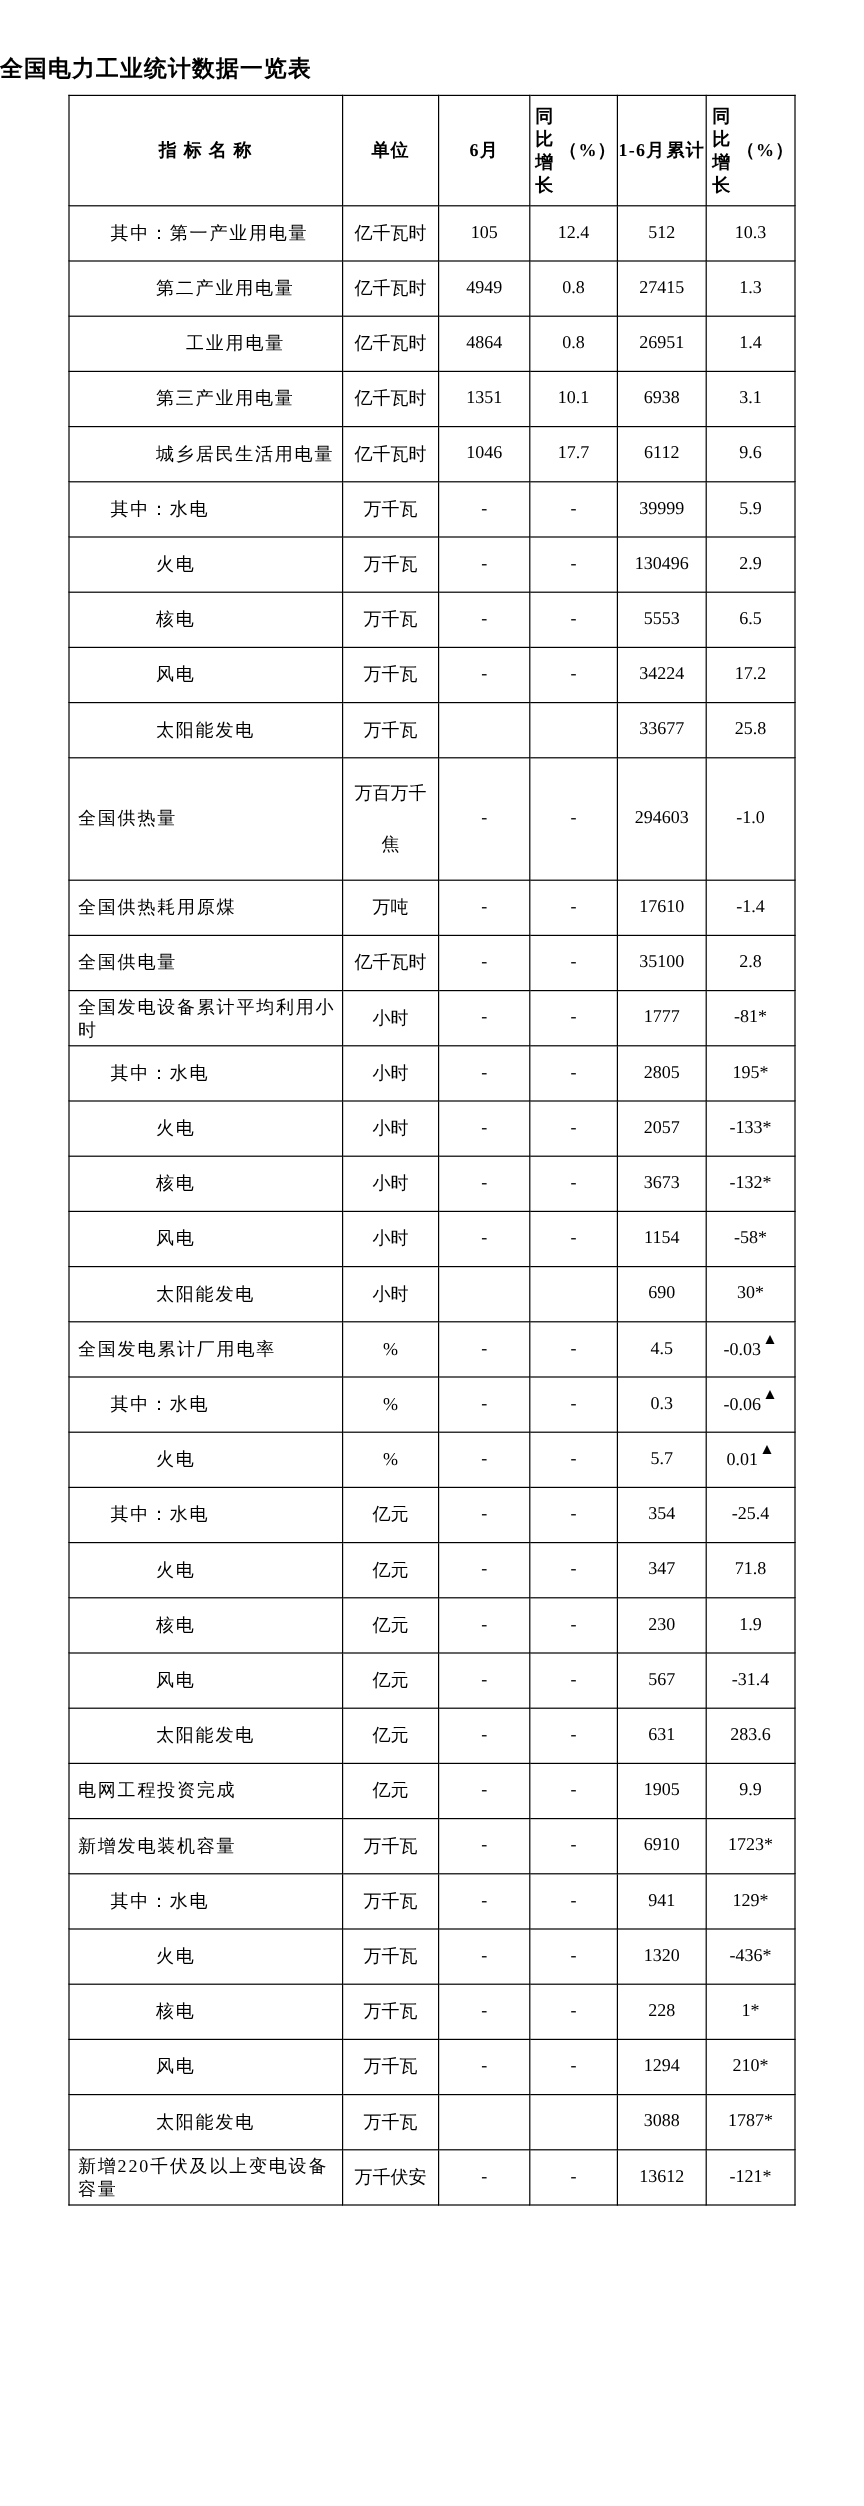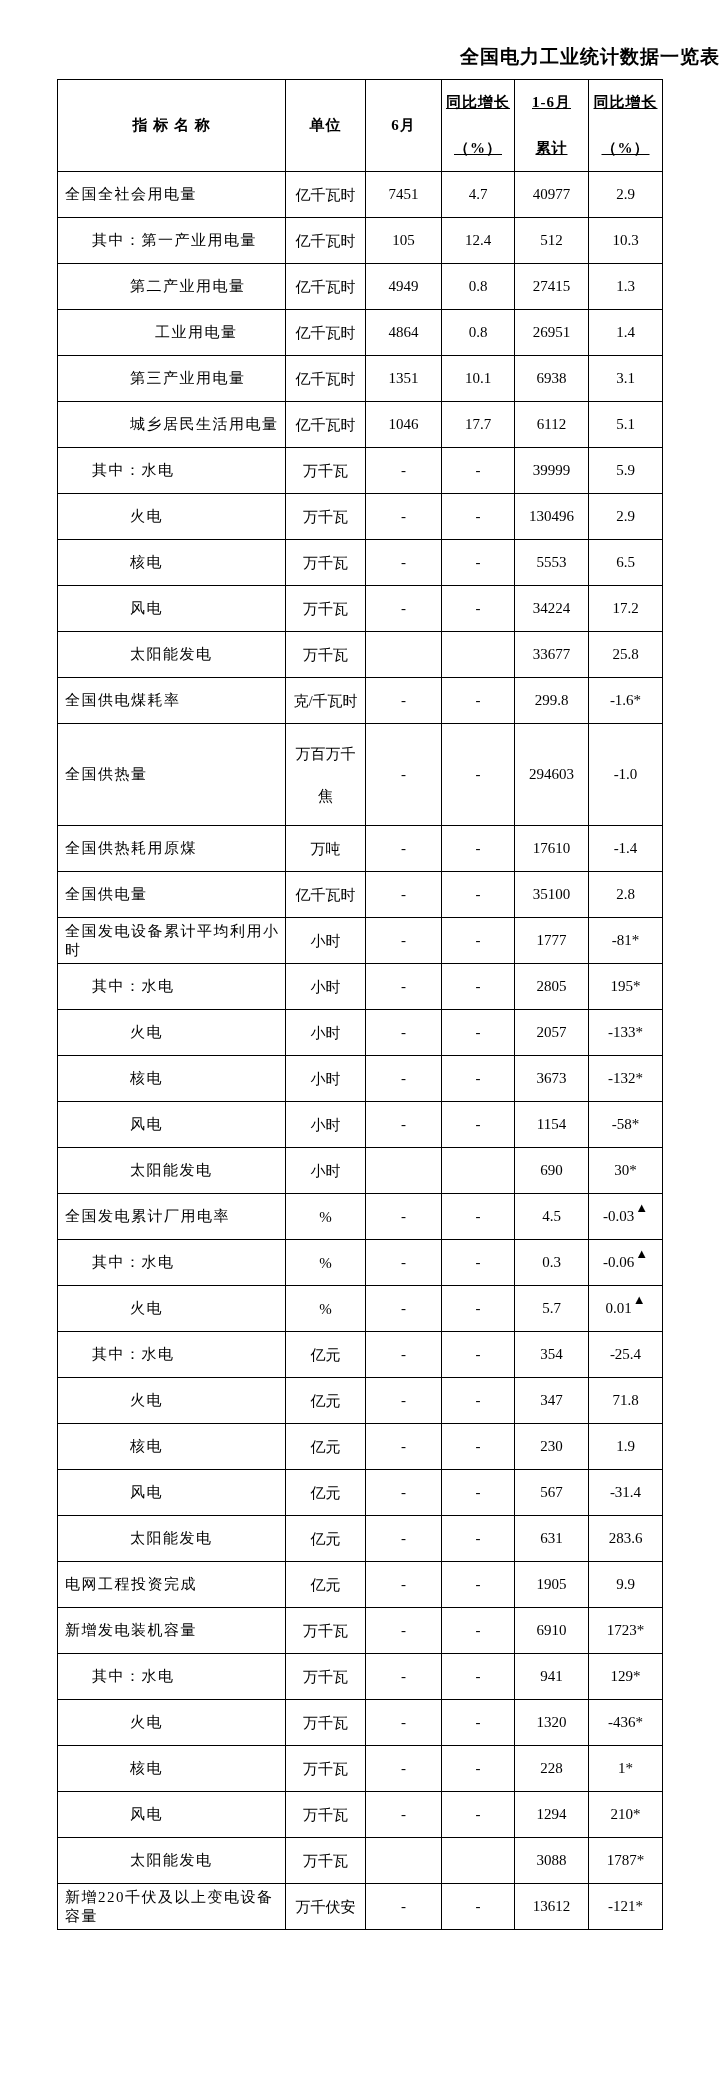--- a/index.html
+++ b/index.html
@@ -8,21 +8,21 @@
     background: #ffffff;
     width: 720px;
     min-height: 2088px;
     font-family: "Liberation Serif", "DejaVu Serif", serif;
     color: #000000;
   }
   .page { width: 720px; }
   .doc-title {
     margin: 0;
     padding: 44px 0 9px 0;
-    text-align: right;
+    text-align: left;
     font-size: 19px;
     font-weight: bold;
     letter-spacing: 1px;
   }
   table.stats {
     border-collapse: collapse;
     table-layout: fixed;
     margin-left: 57px;
     width: 605px;
   }
@@ -36,25 +36,24 @@
   th {
     font-size: 15px;
     font-weight: bold;
     text-align: center;
     vertical-align: middle;
     letter-spacing: 1px;
     padding: 0;
   }
   .th-stack {
     display: flex;
-    flex-direction: column;
+    flex-direction: row;
     justify-content: space-around;
     align-items: center;
     height: 91px;
-    text-decoration: underline;
   }
   td {
     font-size: 15px;
     text-align: center;
     vertical-align: middle;
     padding: 0 2px;
     word-break: break-all;
   }
   td.name {
     text-align: left;
@@ -108,28 +107,20 @@
         <th>
           <span class="th-stack">
             <span>同比增长</span>
             <span>（%）</span>
           </span>
         </th>
       </tr>
     </thead>
     <tbody id="table-body">
         <tr>
-          <td class="name ind0">全国全社会用电量</td>
-          <td class="unit-cell">亿千瓦时</td>
-          <td>7451</td>
-          <td>4.7</td>
-          <td>40977</td>
-          <td>2.9</td>
-        </tr>
-        <tr>
           <td class="name ind1">其中：第一产业用电量</td>
           <td class="unit-cell">亿千瓦时</td>
           <td>105</td>
           <td>12.4</td>
           <td>512</td>
           <td>10.3</td>
         </tr>
         <tr>
           <td class="name ind2">第二产业用电量</td>
           <td class="unit-cell">亿千瓦时</td>
@@ -153,21 +144,21 @@
           <td>10.1</td>
           <td>6938</td>
           <td>3.1</td>
         </tr>
         <tr>
           <td class="name ind2">城乡居民生活用电量</td>
           <td class="unit-cell">亿千瓦时</td>
           <td>1046</td>
           <td>17.7</td>
           <td>6112</td>
-          <td>5.1</td>
+          <td>9.6</td>
         </tr>
         <tr>
           <td class="name ind1">其中：水电</td>
           <td class="unit-cell">万千瓦</td>
           <td>-</td>
           <td>-</td>
           <td>39999</td>
           <td>5.9</td>
         </tr>
         <tr>
@@ -194,28 +185,20 @@
           <td>34224</td>
           <td>17.2</td>
         </tr>
         <tr>
           <td class="name ind2">太阳能发电</td>
           <td class="unit-cell">万千瓦</td>
           <td></td>
           <td></td>
           <td>33677</td>
           <td>25.8</td>
-        </tr>
-        <tr>
-          <td class="name ind0">全国供电煤耗率</td>
-          <td class="unit-cell">克/千瓦时</td>
-          <td>-</td>
-          <td>-</td>
-          <td>299.8</td>
-          <td>-1.6*</td>
         </tr>
         <tr class="tall">
           <td class="name ind0">全国供热量</td>
           <td class="unit-cell">万百万千焦</td>
           <td>-</td>
           <td>-</td>
           <td>294603</td>
           <td>-1.0</td>
         </tr>
         <tr>

